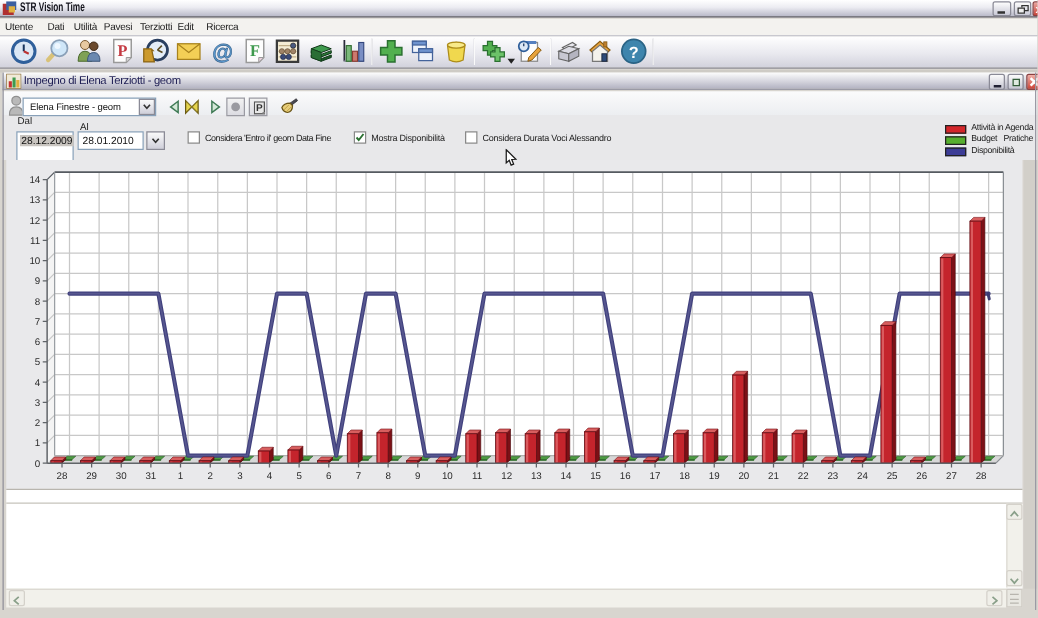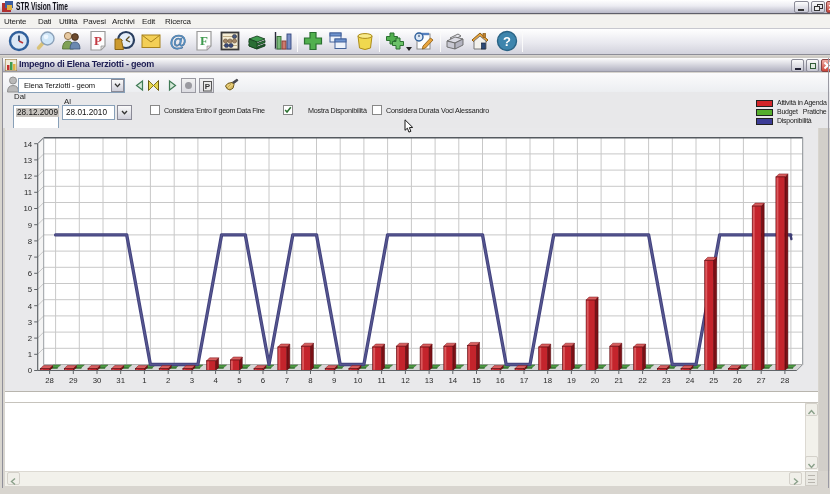--- a/index.html
+++ b/index.html
@@ -23,21 +23,21 @@
       <div class="abs" style="left:5px;top:2px;width:6px;height:5px;border:1px solid #333"></div>
       <div class="abs" style="left:2px;top:4px;width:6px;height:5px;border:1px solid #333;background:#eee"></div>
     </div>
 <div class="abs" style="left:826px;top:1px;width:10px;height:12px;border:1px solid #8a4040;border-radius:2px;background:linear-gradient(#eaa6a0,#c8453a);color:#fff;font-size:9px;font-weight:bold;text-align:center;line-height:11px">x</div>
 
 <div class="abs" style="left:0;top:15px;width:830px;height:13px;background:#f3f2ef"></div>
 <div class="abs t8" style="left:4px;top:17px">Utente</div>
 <div class="abs t8" style="left:38px;top:17px">Dati</div>
 <div class="abs t8" style="left:59px;top:17px">Utilità</div>
 <div class="abs t8" style="left:83px;top:17px">Pavesi</div>
-<div class="abs t8" style="left:112px;top:17px">Archivi</div>
+<div class="abs t8" style="left:112px;top:17px">Terziotti</div>
 <div class="abs t8" style="left:142px;top:17px">Edit</div>
 <div class="abs t8" style="left:165px;top:17px">Ricerca</div>
 
 <div class="abs" style="left:0;top:28px;width:830px;height:27px;background:linear-gradient(#ffffff,#e9e9ef 55%,#d2d2dc);border-top:1px solid #c8c8cf;border-bottom:1px solid #8d8d97"></div>
 <div style="position:absolute;left:297px;top:31px;width:1px;height:21px;background:#b4b4be;border-right:1px solid #fafafa"></div>
     <div style="position:absolute;left:379px;top:31px;width:1px;height:21px;background:#b4b4be;border-right:1px solid #fafafa"></div>
     <div style="position:absolute;left:440px;top:31px;width:1px;height:21px;background:#b4b4be;border-right:1px solid #fafafa"></div>
     <div style="position:absolute;left:522px;top:31px;width:1px;height:21px;background:#b4b4be;border-right:1px solid #fafafa"></div>
 <svg style="position:absolute;left:8px;top:30px" width="22" height="22" viewBox="0 0 22 22">
       <circle cx="11" cy="11" r="9" fill="#dbe7f5" stroke="#2f5f9b" stroke-width="2.4"></circle>
@@ -149,42 +149,42 @@
 
 <div class="abs" style="left:0;top:56px;width:830px;height:2px;background:#cecbc5"></div>
 
 <div class="abs" style="left:2px;top:58px;width:828px;height:14px;background:linear-gradient(#fdfdfd,#d8d8e0 50%,#b2b2c1);border-bottom:1px solid #9a9aa5"></div>
 <svg class="abs" style="left:5px;top:59px" width="12" height="12" viewBox="0 0 12 12">
       <rect x="0" y="0" width="12" height="12" fill="#f0ead8" stroke="#8a6a30"></rect>
       <rect x="2" y="6" width="2.5" height="5" fill="#c23030"></rect>
       <rect x="5" y="3" width="2.5" height="8" fill="#3f9a4e"></rect>
       <rect x="8" y="5" width="2.5" height="6" fill="#e0b040"></rect>
     </svg>
-<div class="abs" style="left:19px;top:59px;font-size:9px;font-weight:bold;color:#1c1c52;letter-spacing:-0.25px">Impegno di Elena Terziotti - geom</div>
+<div class="abs" style="left:19px;top:59px;font-size:9px;font-weight:normal;color:#1c1c52;letter-spacing:-0.25px">Impegno di Elena Terziotti - geom</div>
 <div class="abs" style="left:791px;top:59px;width:13px;height:13px;border:1px solid #8a8a96;border-radius:2px;background:linear-gradient(#fbfbfb,#c6c6d2)">
       <div class="abs" style="left:3px;top:8px;width:6px;height:2px;background:#223"></div>
     </div>
 <div class="abs" style="left:806px;top:59px;width:13px;height:13px;border:1px solid #8a8a96;border-radius:2px;background:linear-gradient(#fbfbfb,#c6c6d2)">
       <div class="abs" style="left:3px;top:3px;width:6px;height:6px;border:1px solid #335c38;background:#dfeadf"></div>
     </div>
 <div class="abs" style="left:821px;top:59px;width:13px;height:13px;border:1px solid #8a4040;border-radius:2px;background:linear-gradient(#f0b0a8,#cc4438)">
       <svg width="11" height="11" viewBox="0 0 11 11" style="position:absolute;left:0;top:0">
         <path d="M2.5 2.5 L8.5 8.5 M8.5 2.5 L2.5 8.5" stroke="#fff" stroke-width="2"></path>
       </svg>
     </div>
 
 <div class="abs" style="left:2px;top:73px;width:828px;height:19px;background:linear-gradient(#fbfbfc,#eceef1)"></div>
     <div class="abs" style="left:2px;top:92px;width:828px;height:36px;background:#e8e8ea"></div>
 
 <svg class="abs" style="left:7px;top:76px" width="12" height="17" viewBox="0 0 12 17">
       <circle cx="6" cy="4.5" r="3.5" fill="#b9b9b9" stroke="#909090"></circle>
       <path d="M0.5 16 Q0.5 9.5 6 9.5 Q11.5 9.5 11.5 16 Z" fill="#b9b9b9" stroke="#909090"></path>
     </svg>
 <div class="abs" style="left:18px;top:78px;width:107px;height:15px;background:#fff;border:1px solid #88a0b8"></div>
-<div class="abs" style="left:24px;top:81px;font-size:7.6px;letter-spacing:-0.1px;color:#111">Elena Terziotti - geom</div>
+<div class="abs" style="left:24px;top:81px;font-size:7.6px;letter-spacing:-0.1px;color:#111">Elena Finestre - geom</div>
 <div class="abs" style="left:111px;top:79px;width:13px;height:13px;background:linear-gradient(#fafafa,#cfcfda);border:1px solid #8a8a96">
       <svg style="display:block" width="11" height="11" viewBox="0 0 11 11">
         <path d="M3 3.8 L5.5 6.6 L8 3.8" fill="none" stroke="#333" stroke-width="1.3"></path>
       </svg>
     </div>
 <svg class="abs" style="left:133px;top:78px" width="13" height="15" viewBox="0 0 13 15">
       <path d="M9.5 3 L3.5 7.5 L9.5 12 Z" fill="#d4e8d8" stroke="#3f7a55" stroke-width="1.2"></path>
     </svg>
 <svg class="abs" style="left:147px;top:78px" width="13" height="15" viewBox="0 0 13 15">
       <path d="M1.5 2.5 L6.5 7.5 L1.5 12.5 Z" fill="#e5d44e" stroke="#6a5a14" stroke-width="1"></path>
@@ -224,21 +224,21 @@
       </svg>
     </div>
 
 <div class="abs" style="left:150px;top:105px;width:10px;height:10px;background:#fff;border:1px solid #888"></div>
 <div class="abs" style="left:164px;top:106px;font-size:7.2px;letter-spacing:-0.35px;color:#222;white-space:nowrap">Considera 'Entro il' geom Data Fine</div>
 <div class="abs" style="left:283px;top:105px;width:10px;height:10px;background:#fff;border:1px solid #888">
       <svg style="position:absolute;left:0;top:0;display:block" width="8" height="8" viewBox="0 0 8 8">
         <path d="M1.2 4 L3 6 L6.8 1.2" fill="none" stroke="#2a7030" stroke-width="1.5"></path>
       </svg>
     </div>
-<div class="abs" style="left:308px;top:106px;font-size:7.2px;letter-spacing:-0.2px;color:#222;white-space:nowrap">Mostra Disponibilità</div>
+<div class="abs" style="left:297px;top:106px;font-size:7.2px;letter-spacing:-0.2px;color:#222;white-space:nowrap">Mostra Disponibilità</div>
 <div class="abs" style="left:372px;top:105px;width:10px;height:10px;background:#fff;border:1px solid #888"></div>
 <div class="abs" style="left:386px;top:106px;font-size:7.2px;letter-spacing:-0.2px;color:#222;white-space:nowrap">Considera Durata Voci Alessandro</div>
 
 <div class="abs" style="left:756px;top:100px;width:17px;height:7px;background:#d3262a;border:1px solid #222"></div>
 <div class="abs" style="left:777px;top:99px;font-size:7px;letter-spacing:-0.25px;color:#222;white-space:nowrap">Attività in Agenda</div>
 <div class="abs" style="left:756px;top:109px;width:17px;height:7px;background:#56ae2e;border:1px solid #222"></div>
 <div class="abs" style="left:777px;top:108px;font-size:7px;letter-spacing:-0.25px;color:#222;white-space:nowrap">Budget&nbsp;&nbsp; Pratiche</div>
 <div class="abs" style="left:756px;top:118px;width:17px;height:7px;background:#3c3c96;border:1px solid #222"></div>
 <div class="abs" style="left:777px;top:117px;font-size:7px;letter-spacing:-0.25px;color:#222;white-space:nowrap">Disponibilità</div>
 

